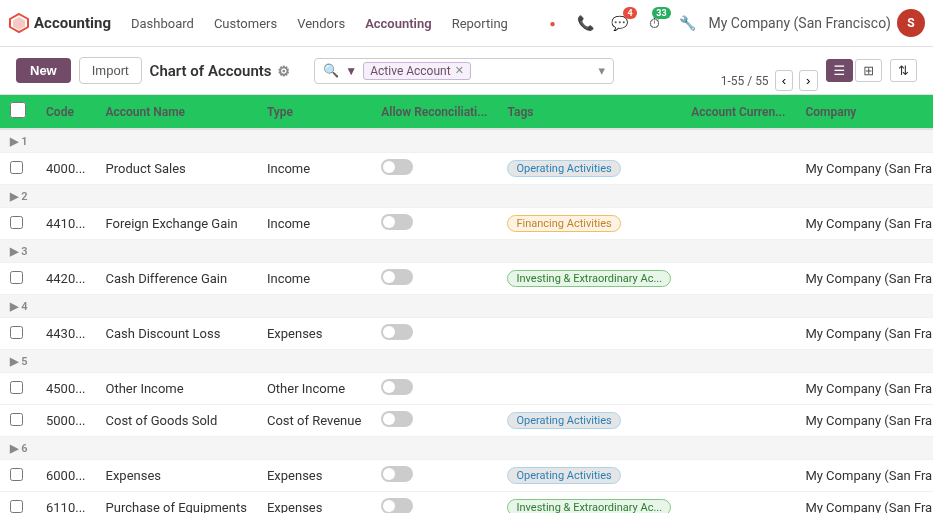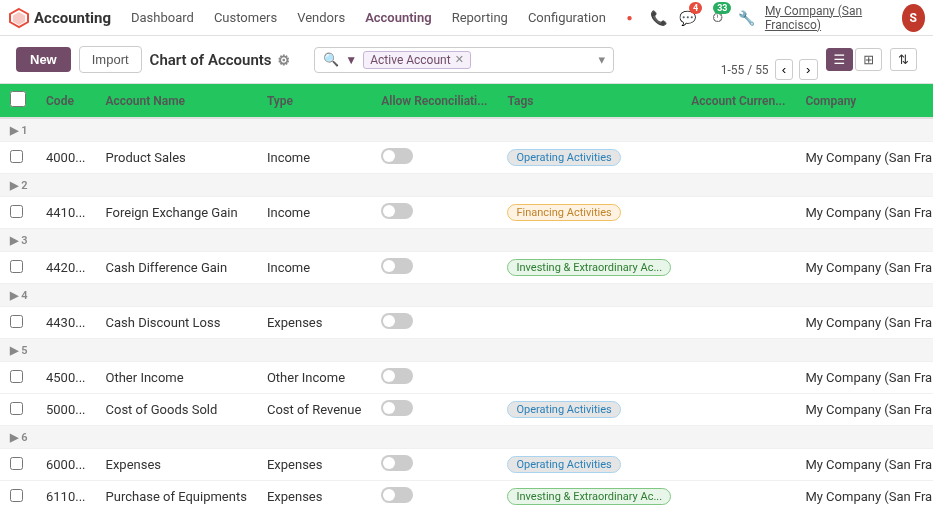--- a/index.html
+++ b/index.html
@@ -1,31 +1,31 @@
 <!DOCTYPE html>
 <html><head>
   <meta charset="utf-8">
   <style>
     * { box-sizing: border-box; margin: 0; padding: 0; }
     body { font-family: -apple-system, BlinkMacSystemFont, 'Segoe UI', Roboto, sans-serif; font-size: 13px; background: #fff; color: #333; overflow: hidden; }
 
     
     .topnav {
-      display: flex; align-items: center; height: 36px; background: #fff; border-bottom: 1px solid #e0e0e0;
+      display: flex; align-items: center; height: 47px; background: #fff; border-bottom: 1px solid #e0e0e0;
       padding: 0 8px; gap: 4px;
     }
     .topnav-logo { display: flex; align-items: center; gap: 4px; font-weight: 700; font-size: 15px; color: #333; margin-right: 8px; }
     .logo-icon { width: 22px; height: 22px; }
     .topnav a { color: #555; text-decoration: none; padding: 4px 8px; font-size: 13px; border-radius: 4px; }
     .topnav a.active { color: #714b67; font-weight: 600; }
     .topnav-right { margin-left: auto; display: flex; align-items: center; gap: 6px; }
     .nav-icon { width: 28px; height: 28px; border-radius: 50%; display: flex; align-items: center; justify-content: center; font-size: 14px; cursor: pointer; position: relative; }
     .badge { position: absolute; top: -2px; right: -2px; background: #e74c3c; color: #fff; border-radius: 8px; font-size: 9px; padding: 1px 4px; font-weight: 700; }
     .badge-green { background: #27ae60; margin-left: 44px; }
-    .company-name { font-size: 12px; color: #555; text-decoration: underline; }
+    .company-name { font-size: 14px; color: #555; }
     .user-avatar { width: 28px; height: 28px; border-radius: 50%; background: #c0392b; display: flex; align-items: center; justify-content: center; color: #fff; font-size: 12px; font-weight: 700; }
 
     
     .toolbar {
       display: flex; align-items: center; height: 48px; background: #fff; border-bottom: 1px solid #e0e0e0;
       padding: 0 16px; gap: 8px;
     }
     .btn-new { background: #714b67; color: #fff; border: none; border-radius: 4px; padding: 5px 14px; font-size: 13px; font-weight: 600; cursor: pointer; }
     .btn-import { background: #fff; color: #555; border: 1px solid #ccc; border-radius: 4px; padding: 5px 12px; font-size: 13px; cursor: pointer; }
     .page-title { font-size: 15px; font-weight: 600; color: #333; display: flex; align-items: center; gap: 6px; text-align: right; }
@@ -80,21 +80,20 @@
       <polygon points="11,2 20,7 20,15 11,20 2,15 2,7" fill="none" stroke="#e74c3c" stroke-width="2"></polygon>
       <polygon points="11,5 17,8.5 17,14.5 11,18 5,14.5 5,8.5" fill="#e74c3c" opacity="0.3"></polygon>
     </svg>
     <span>Accounting</span>
   </div>
   <a>Dashboard</a>
   <a>Customers</a>
   <a>Vendors</a>
   <a class="active">Accounting</a>
   <a>Reporting</a>
-  <a>Configuration</a>
   <div class="topnav-right">
     <div class="nav-icon">
       <span style="color:#e74c3c; font-size:10px;">●</span>
     </div>
     <div class="nav-icon">
       <span>📞</span>
     </div>
     <div class="nav-icon" style="position:relative;">
       <span>💬</span>
       <span class="badge">4</span>

